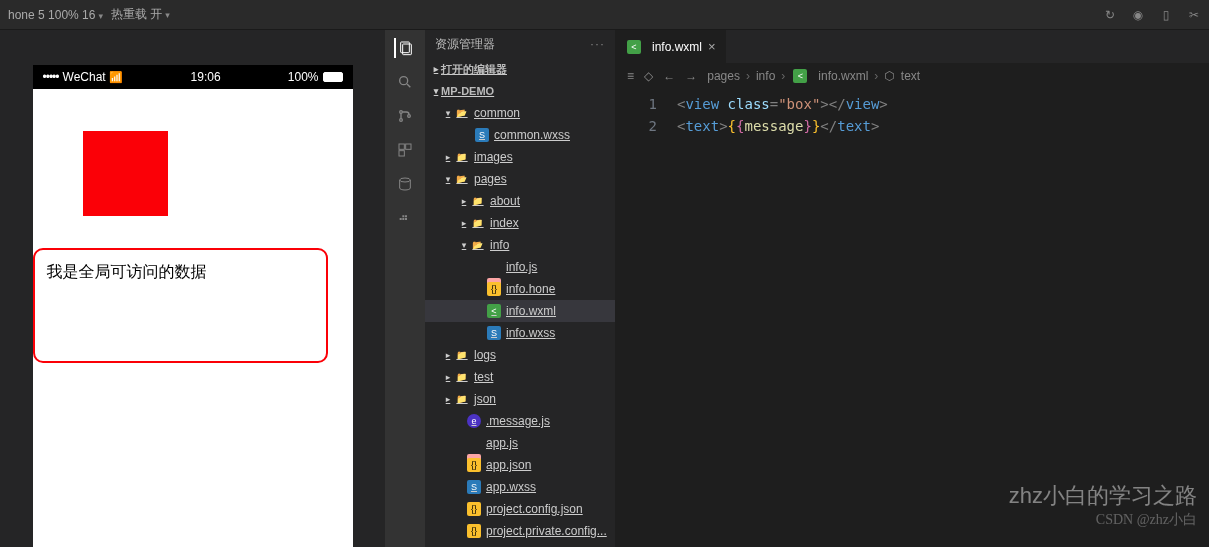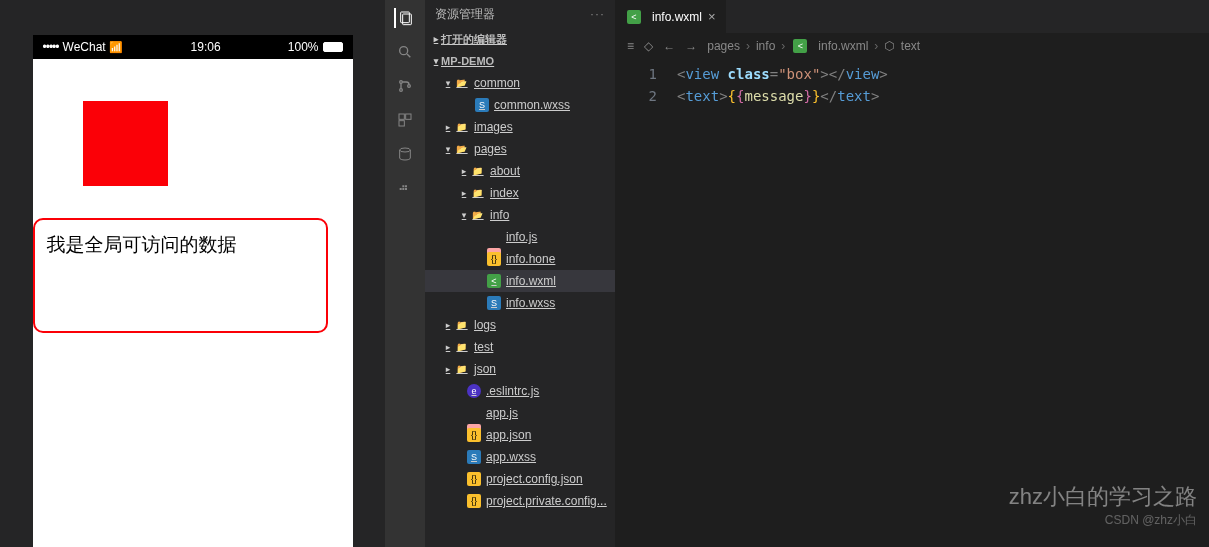--- a/index.html
+++ b/index.html
@@ -86,21 +86,21 @@
     .phone-body { flex: 1; background: #fff; padding: 0; position: relative; }
     .red-box { width: 85px; height: 85px; background: #fb0007; margin: 42px 0 0 50px; }
     .text-outlined {
       margin-top: 32px;
       border: 2px solid #fb0007;
       border-radius: 10px;
       padding: 12px;
       height: 115px;
       width: 295px;
       color: #000;
-      font-size: 19px;
+      font-size: 16px;
     }
 
     
     .activitybar {
       width: 40px;
       background: #333333;
       display: flex;
       flex-direction: column;
       align-items: center;
       padding-top: 8px;
@@ -194,42 +194,54 @@
       font-family: Menlo, Consolas, monospace;
       font-size: 14px;
       padding-top: 4px;
     }
     .gutter { width: 62px; text-align: right; color: #6e7681; padding-right: 20px; }
     .gutter div { height: 22px; line-height: 22px; }
     .code { flex: 1; }
     .code-line { height: 22px; line-height: 22px; white-space: pre; }
     .tok-br { color: #808080; }
     .tok-tag { color: #569cd6; }
-    .tok-attr-n { color: #9cdcfe; font-weight: bold; }
+    .tok-attr-n { color: #9cdcfe; }
     .tok-attr-v { color: #ce9178; }
     .tok-var { color: #dcdcaa; }
     .tok-brace1 { color: #fbc02d; }
     .tok-brace2 { color: #d16ba5; }
 
     .watermark {
       position: absolute;
       right: 12px;
       bottom: 18px;
       color: rgba(255,255,255,0.45);
       font-size: 22px;
       font-weight: 400;
       text-align: right;
     }
-    .watermark .sub { font-size: 12px; color: rgba(255,255,255,0.3); }
+    .watermark .sub { font-size: 14px; color: rgba(255,255,255,0.3); font-family: Liberation Serif, serif; }
     .container { position: relative; width: 100%; height: 100%; display: flex; flex-direction: column; }
   </style>
 </head>
 <body>
 <div class="container">
 
+<div class="topbar">
+  <div class="left">
+    <span class="dropdown-icon">hone 5 100% 16</span>
+    <span class="dropdown-icon">热重载 开</span>
+  </div>
+  <div class="right">
+    <span class="top-icon">↻</span>
+    <span class="top-icon">◉</span>
+    <span class="top-icon">▯</span>
+    <span class="top-icon">✂</span>
+  </div>
+</div>
 
 <div class="main-row">
 
   <div class="preview-panel">
     <div class="phone">
       <div class="phone-status">
         <span class="sig">
           <span class="dots">•••••</span>
           <span>WeChat</span>
           <span class="wifi"></span>
@@ -371,21 +383,21 @@
             <span>test</span>
           </div>
       <div class="tree-row" style="padding-left:18px">
             <span class="tree-arrow col"></span>
             <span class="ficon icon-utils">📁</span>
             <span>json</span>
           </div>
       <div class="tree-row" style="padding-left:30px">
             <span class="tree-arrow none"></span>
             <span class="ficon icon-eslint">e</span>
-            <span>.eslintrc.js</span>
+            <span>.message.js</span>
           </div>
       <div class="tree-row" style="padding-left:30px">
             <span class="tree-arrow none"></span>
             <span class="ficon icon-js">JS</span>
             <span>app.js</span>
           </div>
       <div class="tree-row" style="padding-left:30px">
             <span class="tree-arrow none"></span>
             <span class="ficon icon-json">{}</span>
             <span>app.json</span>

